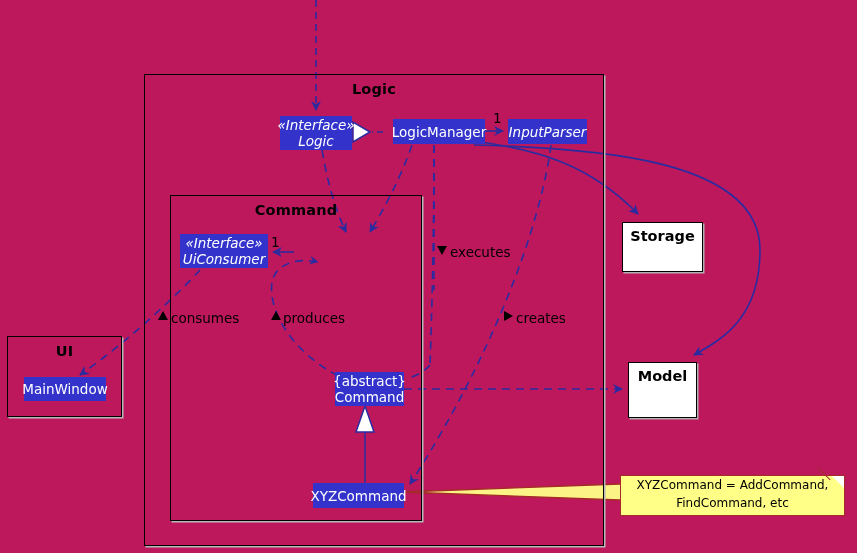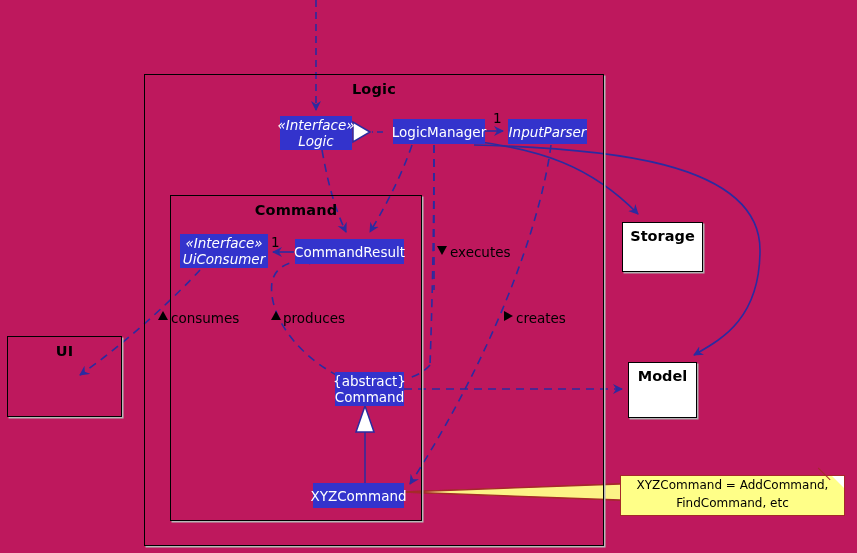--- a/index.html
+++ b/index.html
@@ -252,33 +252,33 @@
 
   <div class="cls" style="left:508px; top:119px; width:79px; height:25px;font-style:italic;">
     <span>InputParser</span>
   </div>
 
   <div class="cls" style="left:180px; top:234px; width:88px; height:34px;">
     <span class="stereo">«Interface»</span>
     <span class="iname">UiConsumer</span>
   </div>
 
-  <div class="cls" style="left:295px; top:239px; width:109px; height:25px;">
-    <span>CommandResult</span>
-  </div>
 
   <div class="cls" style="left:335px; top:372px; width:69px; height:34px;">
     <span>{abstract}</span>
     <span>Command</span>
   </div>
 
   <div class="cls" style="left:313px; top:483px; width:91px; height:25px;">
     <span>XYZCommand</span>
   </div>
 
+  <div class="cls" style="left:24px; top:377px; width:82px; height:24px;">
+    <span>MainWindow</span>
+  </div>
 
   <div class="mult-label" style="left:493px; top:110px;">1</div>
   <div class="mult-label" style="left:271px; top:234px;">1</div>
 
   <div class="tri-down" style="left:437px; top:246px;"></div>
   <div class="edge-label" style="left:450px; top:244px;">executes</div>
 
   <div class="tri-up" style="left:158px; top:311px;"></div>
   <div class="edge-label" style="left:171px; top:310px;">consumes</div>
 

